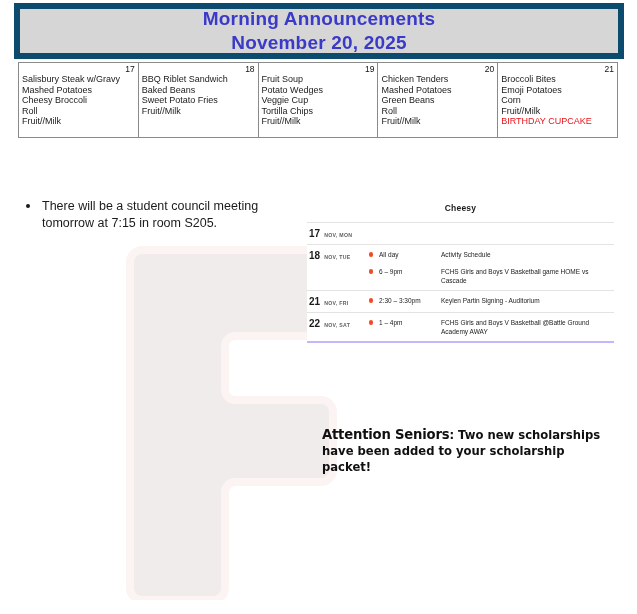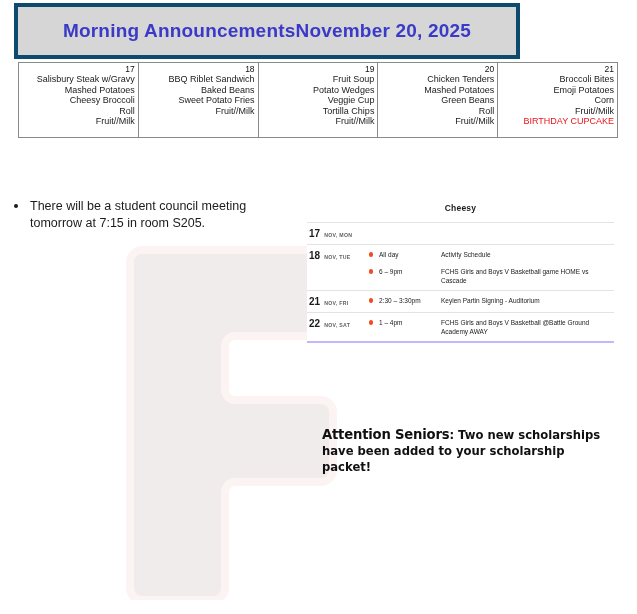--- a/index.html
+++ b/index.html
@@ -26,27 +26,27 @@
     z-index: 0;
     pointer-events: none;
   }
   #watermark svg { display: block; width: 100%; height: 100%; }
 
   
   #header-banner {
     position: absolute;
     left: 14px;
     top: 3px;
-    width: 506px;
+    width: 610px;
     height: 56px;
     box-sizing: border-box;
-    border: 4px solid #0c4a6e;
+    border: 6px solid #0c4a6e;
     background: #d6d6d6;
     display: flex;
-    flex-direction: row;
+    flex-direction: column;
     align-items: center;
     justify-content: center;
     z-index: 3;
   }
   .banner-line {
     color: #3a3ac8;
     font-weight: bold;
     font-size: 19px;
     line-height: 24px;
     letter-spacing: 0.2px;
@@ -71,33 +71,33 @@
     height: 70px;
   }
   .menu-daynum {
     text-align: right;
     font-size: 8.5px;
     color: #111;
     line-height: 10px;
     font-family: "Liberation Sans", sans-serif;
   }
   .menu-items {
-    text-align: right;
+    text-align: left;
     font-size: 9px;
     line-height: 10.6px;
     color: #1a1a1a;
   }
   .menu-items .special {
     color: #e8141b;
   }
 
   
   #announcements {
     position: absolute;
-    left: 6px;
+    left: 18px;
     top: 198px;
     width: 290px;
     z-index: 3;
   }
   #announcements ul {
     margin: 0;
     padding: 0 0 0 24px;
     list-style: none;
   }
   #announcements li {

